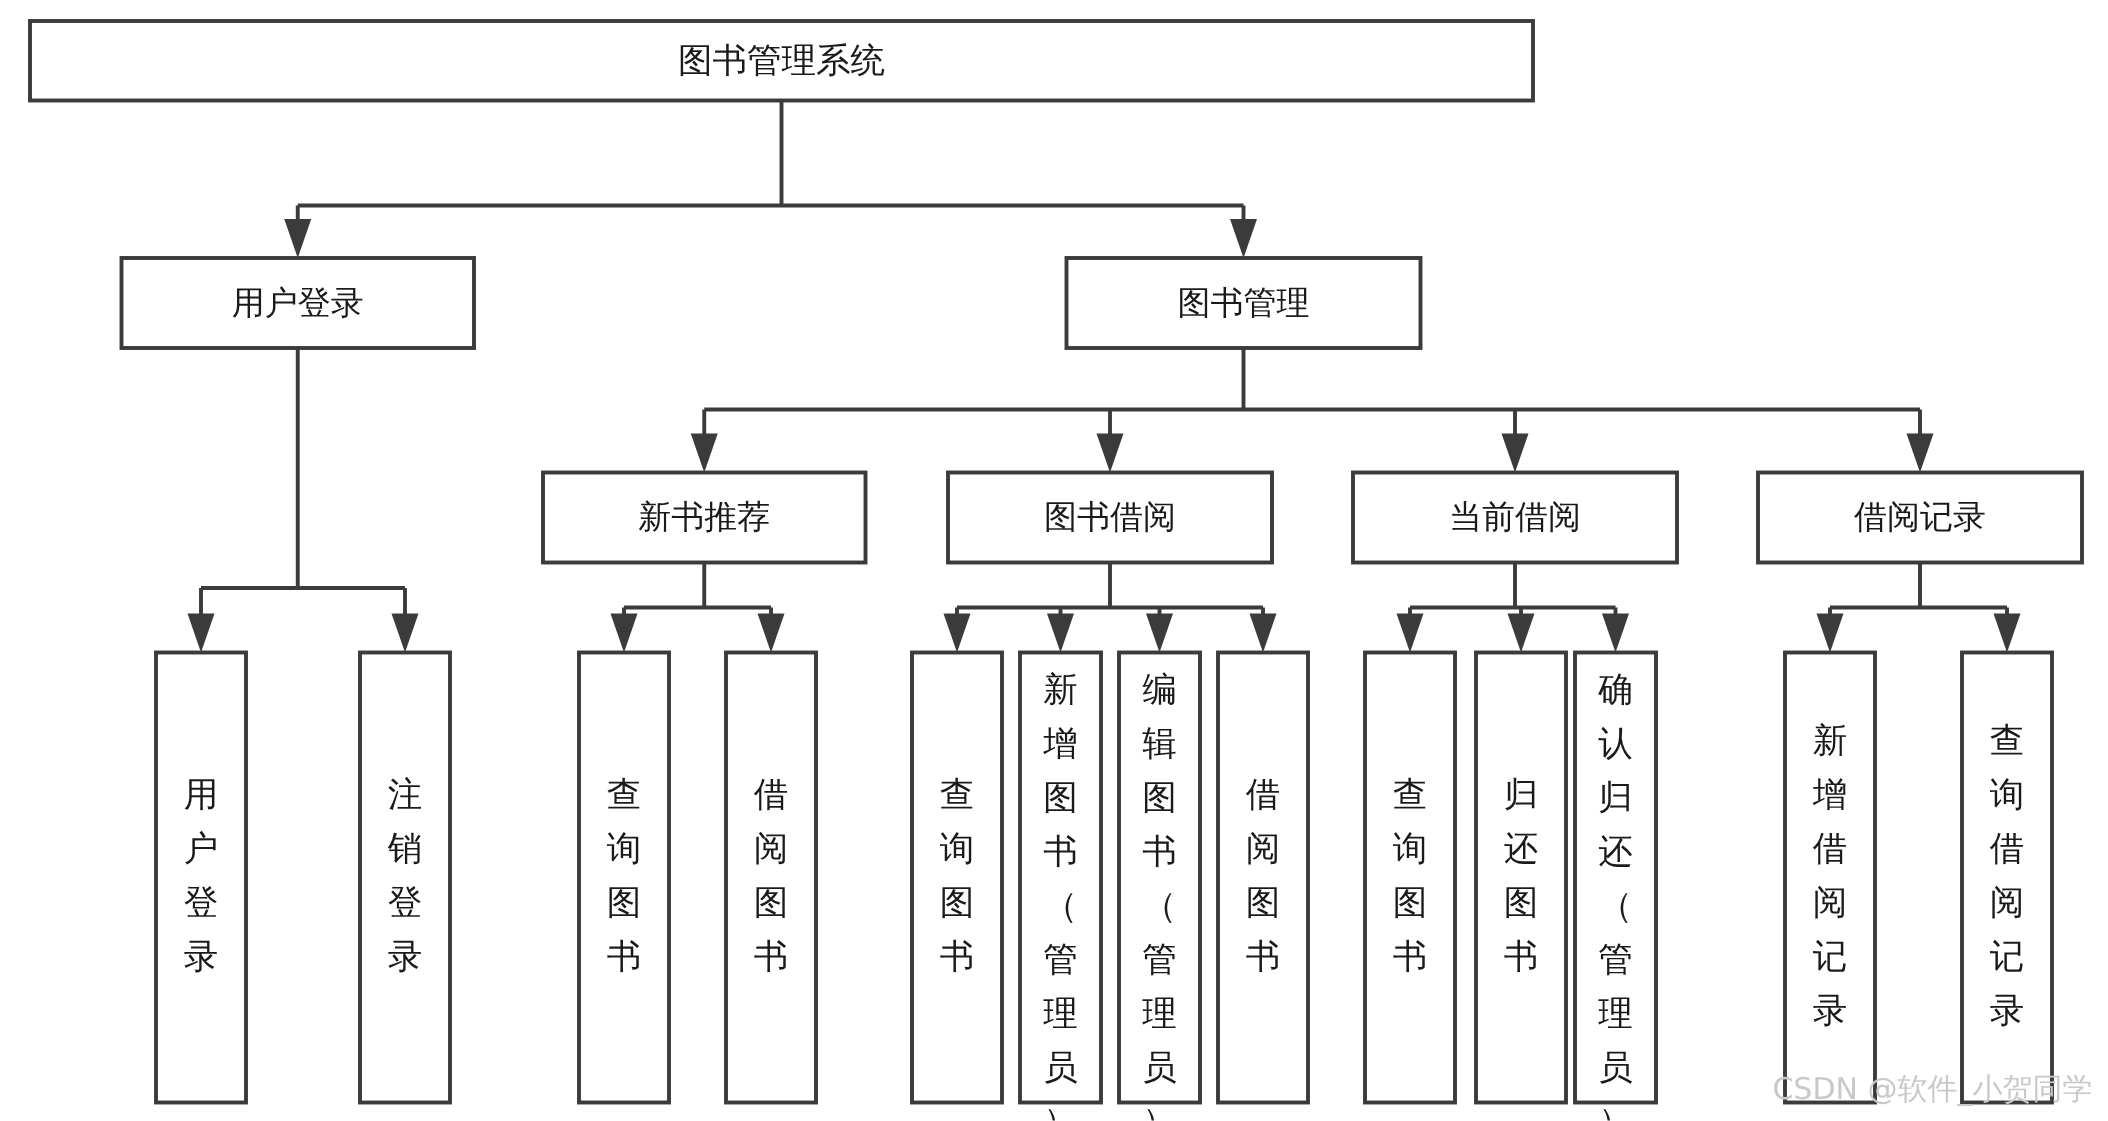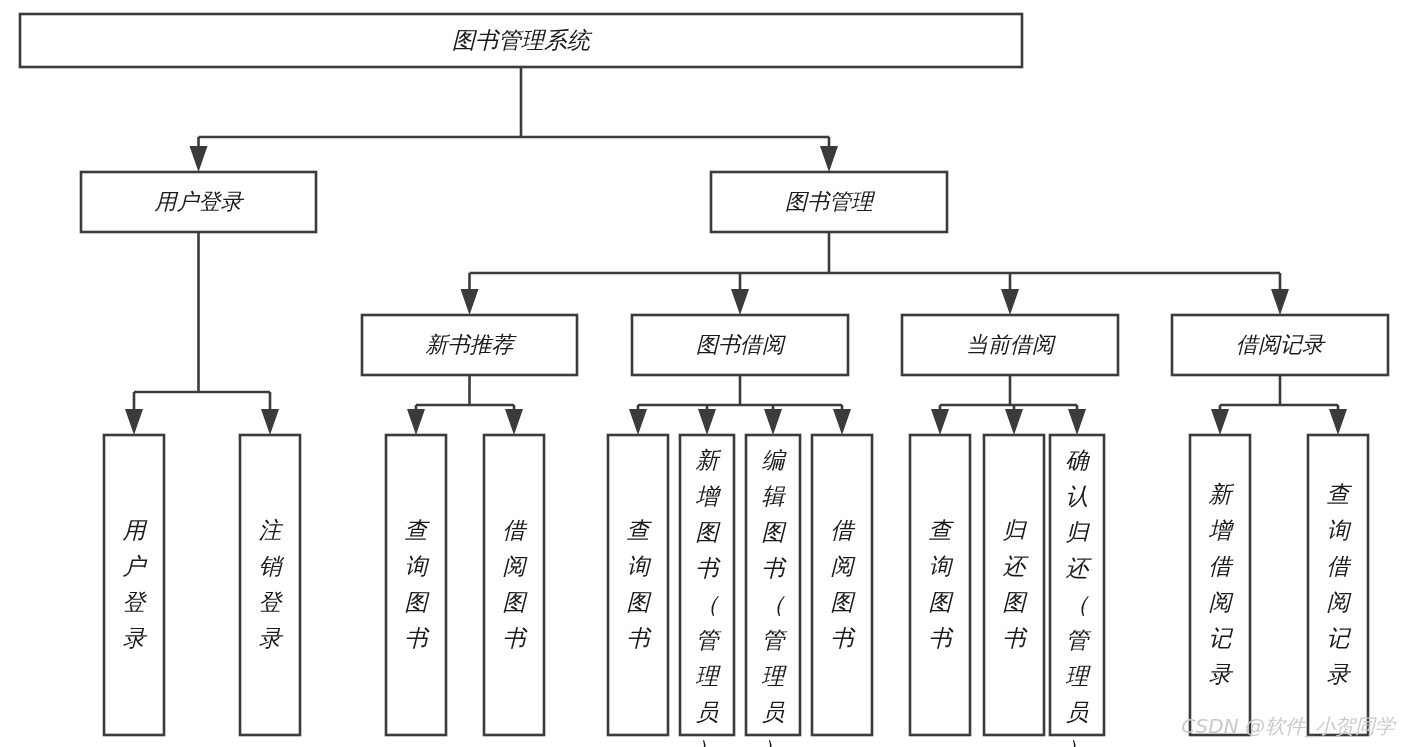--- a/index.html
+++ b/index.html
@@ -13,21 +13,20 @@
     height: 747px;
     position: relative;
     overflow: hidden;
     font-family: "DejaVu Sans", "Liberation Sans", sans-serif;
   }
   #diagram-root {
     position: absolute;
     left: 0; top: 0;
     width: 1405px;
     height: 747px;
-    font-style: italic;
   }
   svg#flowchart {
     display: block;
     width: 1405px;
     height: 747px;
   }
   .node-box {
     fill: #ffffff;
     stroke: #3b3b3b;
     stroke-width: 2.6;

